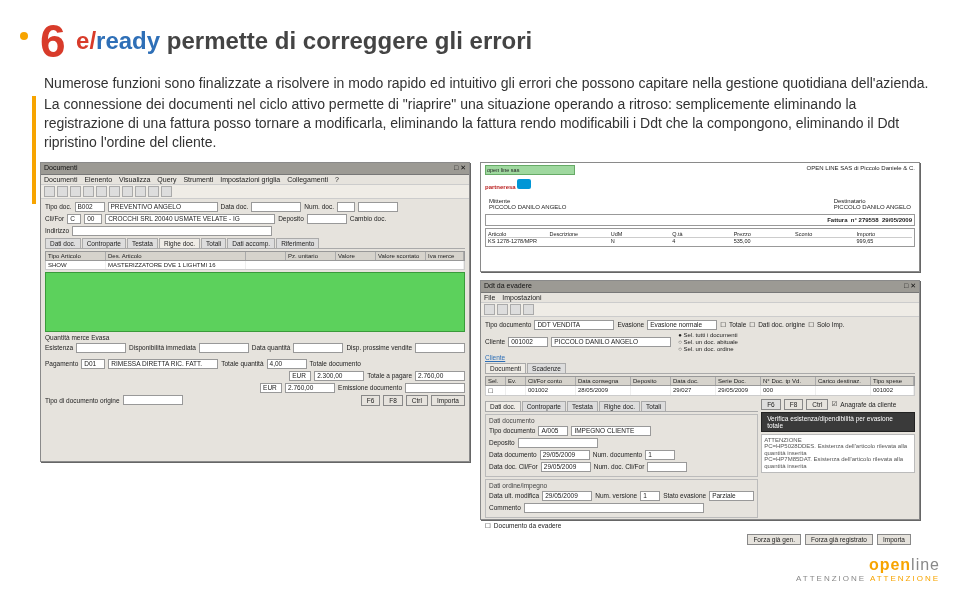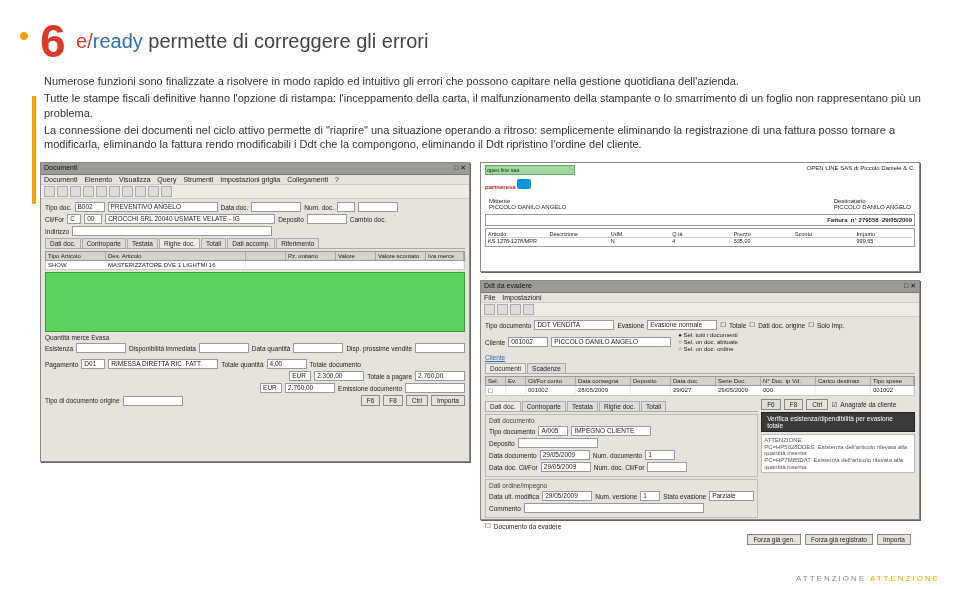--- a/index.html
+++ b/index.html
@@ -1,23 +1,23 @@
 <!DOCTYPE html>
 <html><head>
 <meta charset="utf-8">
 <style>
   * { box-sizing: border-box; margin: 0; padding: 0; }
   html, body { width: 960px; height: 589px; font-family: Verdana, Arial, sans-serif; background: #fff; overflow: hidden; }
   .page { position: relative; width: 960px; height: 589px; padding: 18px 28px 0 40px; }
   .accent-bar { position: absolute; left: 32px; top: 96px; width: 4px; height: 108px; background: #f7a400; }
   .big-num { font-size: 46px; font-weight: bold; color: #d83b2a; display: inline-block; vertical-align: middle; margin-right: 6px; line-height: 1; }
-  .title { display: inline; font-size: 20px; font-weight: normal; color: #444; vertical-align: middle; }
+  .title { display: inline; font-size: 24px; font-weight: bold; color: #444; vertical-align: middle; }
   .title .brand-e { color: #d83b2a; }
   .title .brand-ready { color: #2e6fb7; }
-  .body-text { margin: 10px 0 0 4px; font-size: 11px; line-height: 1.35; color: #333; }
+  .body-text { margin: 10px 0 0 4px; font-size: 14px; line-height: 1.35; color: #333; }
   .body-text p { margin-bottom: 2px; }
   .screens { position: relative; margin-top: 10px; width: 880px; height: 350px; }
   .win { position: absolute; background: #e6e3dd; border: 1px solid #8a8a8a; box-shadow: 1px 1px 0 #666; font-size: 7px; color: #222; }
   .win1 { left: 0; top: 0; width: 430px; height: 300px; }
   .win2 { left: 440px; top: 0; width: 440px; height: 110px; }
   .win3 { left: 440px; top: 118px; width: 440px; height: 240px; }
   .titlebar { background: #9c9a94; border-bottom: 1px solid #777; height: 12px; padding: 1px 3px; font-size: 7px; color: #111; display: flex; justify-content: space-between; }
   .menubar { background: #e6e3dd; border-bottom: 1px solid #ccc; padding: 1px 3px; font-size: 7px; }
   .menubar span { margin-right: 5px; }
   .toolbar { background: #efece6; border-bottom: 1px solid #ccc; height: 14px; padding: 1px 3px; display: flex; gap: 2px; }
@@ -69,21 +69,20 @@
 
   <div>
     <span class="big-num">6</span>
     <h1 class="title">
       <span class="brand-e">e/</span><span class="brand-ready">ready</span><span> permette di correggere gli errori</span>
     </h1>
   </div>
 
   <div class="body-text">
     <p>Numerose funzioni sono finalizzate a risolvere in modo rapido ed intuitivo gli errori che possono capitare nella gestione quotidiana dell'azienda.</p>
-    <p>Tutte le stampe fiscali definitive hanno l'opzione di ristampa: l'inceppamento della carta, il malfunzionamento della stampante o lo smarrimento di un foglio non rappresentano più un problema.</p>
     <p>La connessione dei documenti nel ciclo attivo permette di "riaprire" una situazione operando a ritroso: semplicemente eliminando la registrazione di una fattura posso tornare a modificarla, eliminando la fattura rendo modificabili i Ddt che la compongono, eliminando il Ddt ripristino l'ordine del cliente.</p>
   </div>
 
   <div class="screens">
 
     <div class="win win1">
       <div class="titlebar">
         <span>Documenti</span>
         <span>□ ✕</span>
       </div>
@@ -394,15 +393,16 @@
           <span class="btn">Forza già gen.</span>
           <span class="btn">Forza già registrato</span>
           <span class="btn">Importa</span>
         </div>
       </div>
     </div>
 
   </div>
 
   <div class="logo-area">
+    <div class="logo-open"><span>open</span><span class="ln">line</span></div>
     <div class="logo-sub"><span>ATTENZIONE</span> <span class="g">ATTENZIONE</span></div>
   </div>
 </div>
 
 </body></html>

